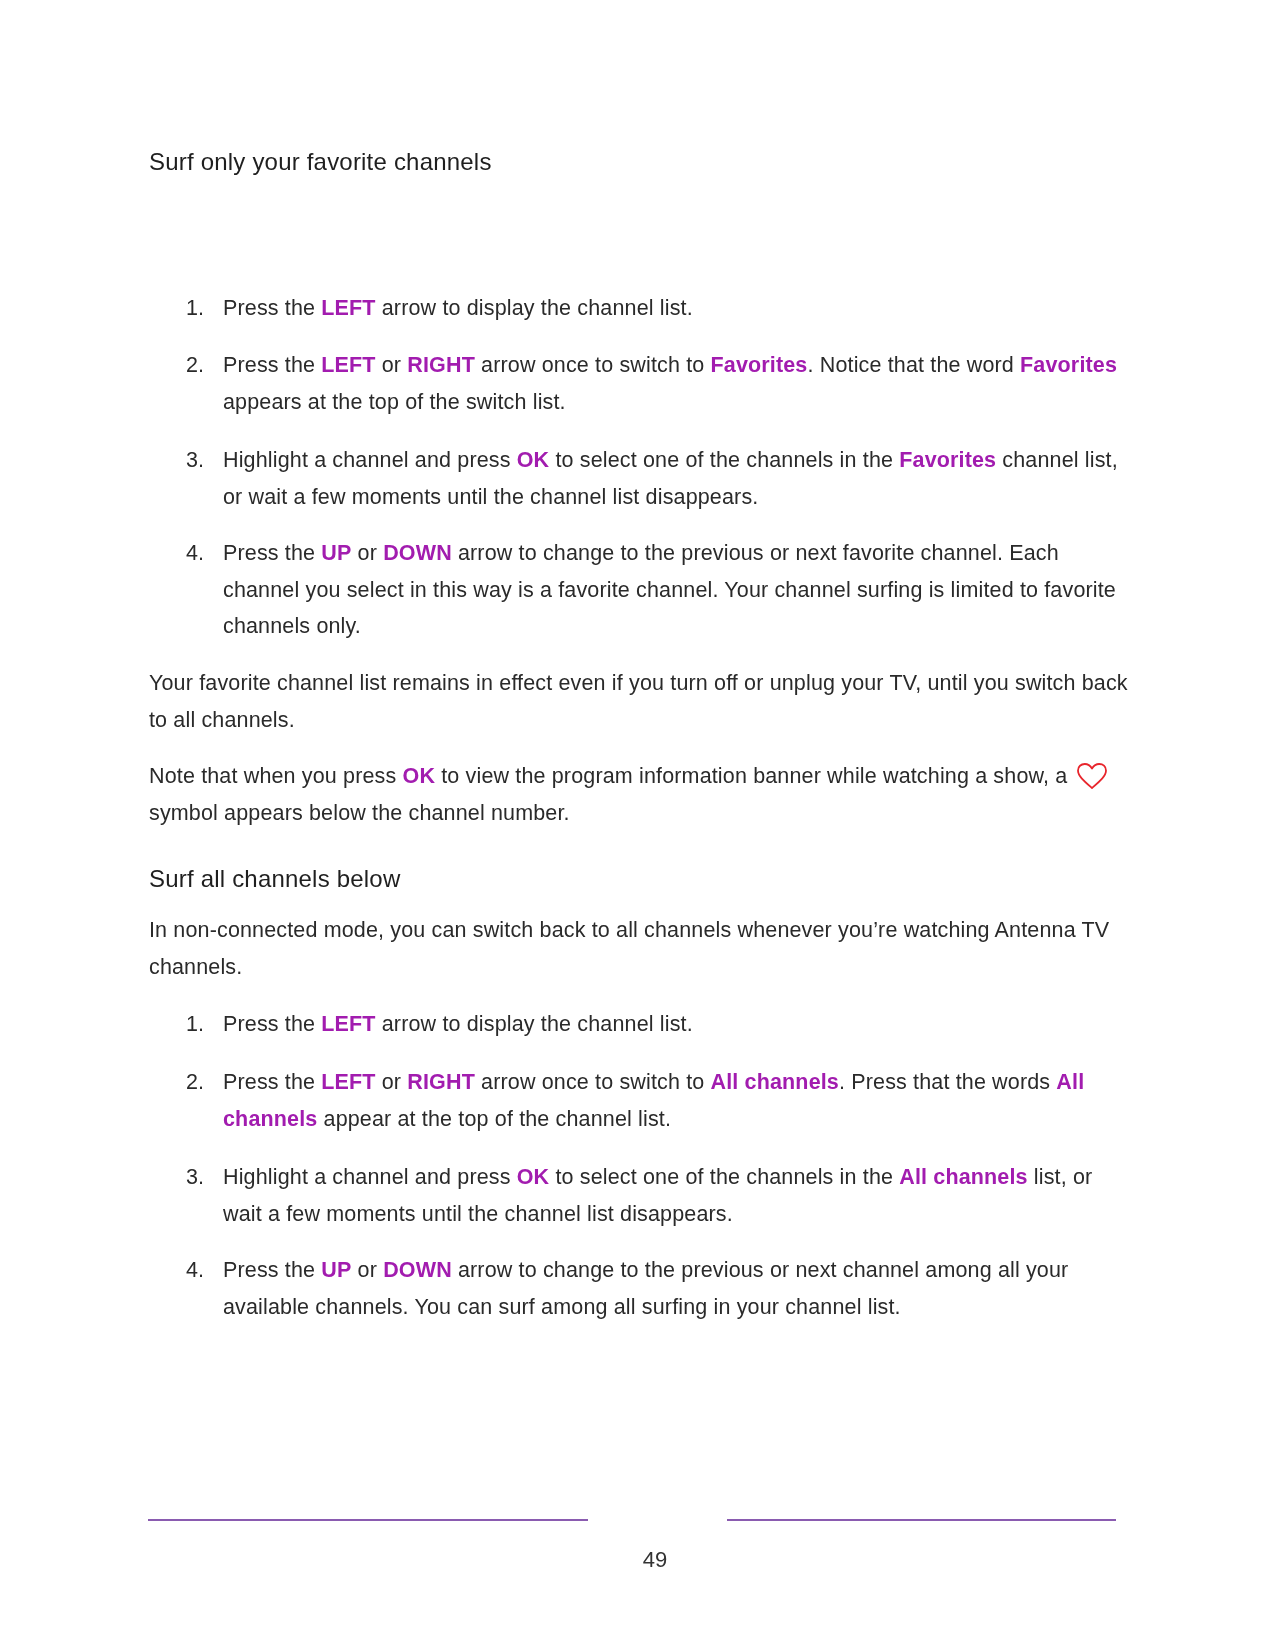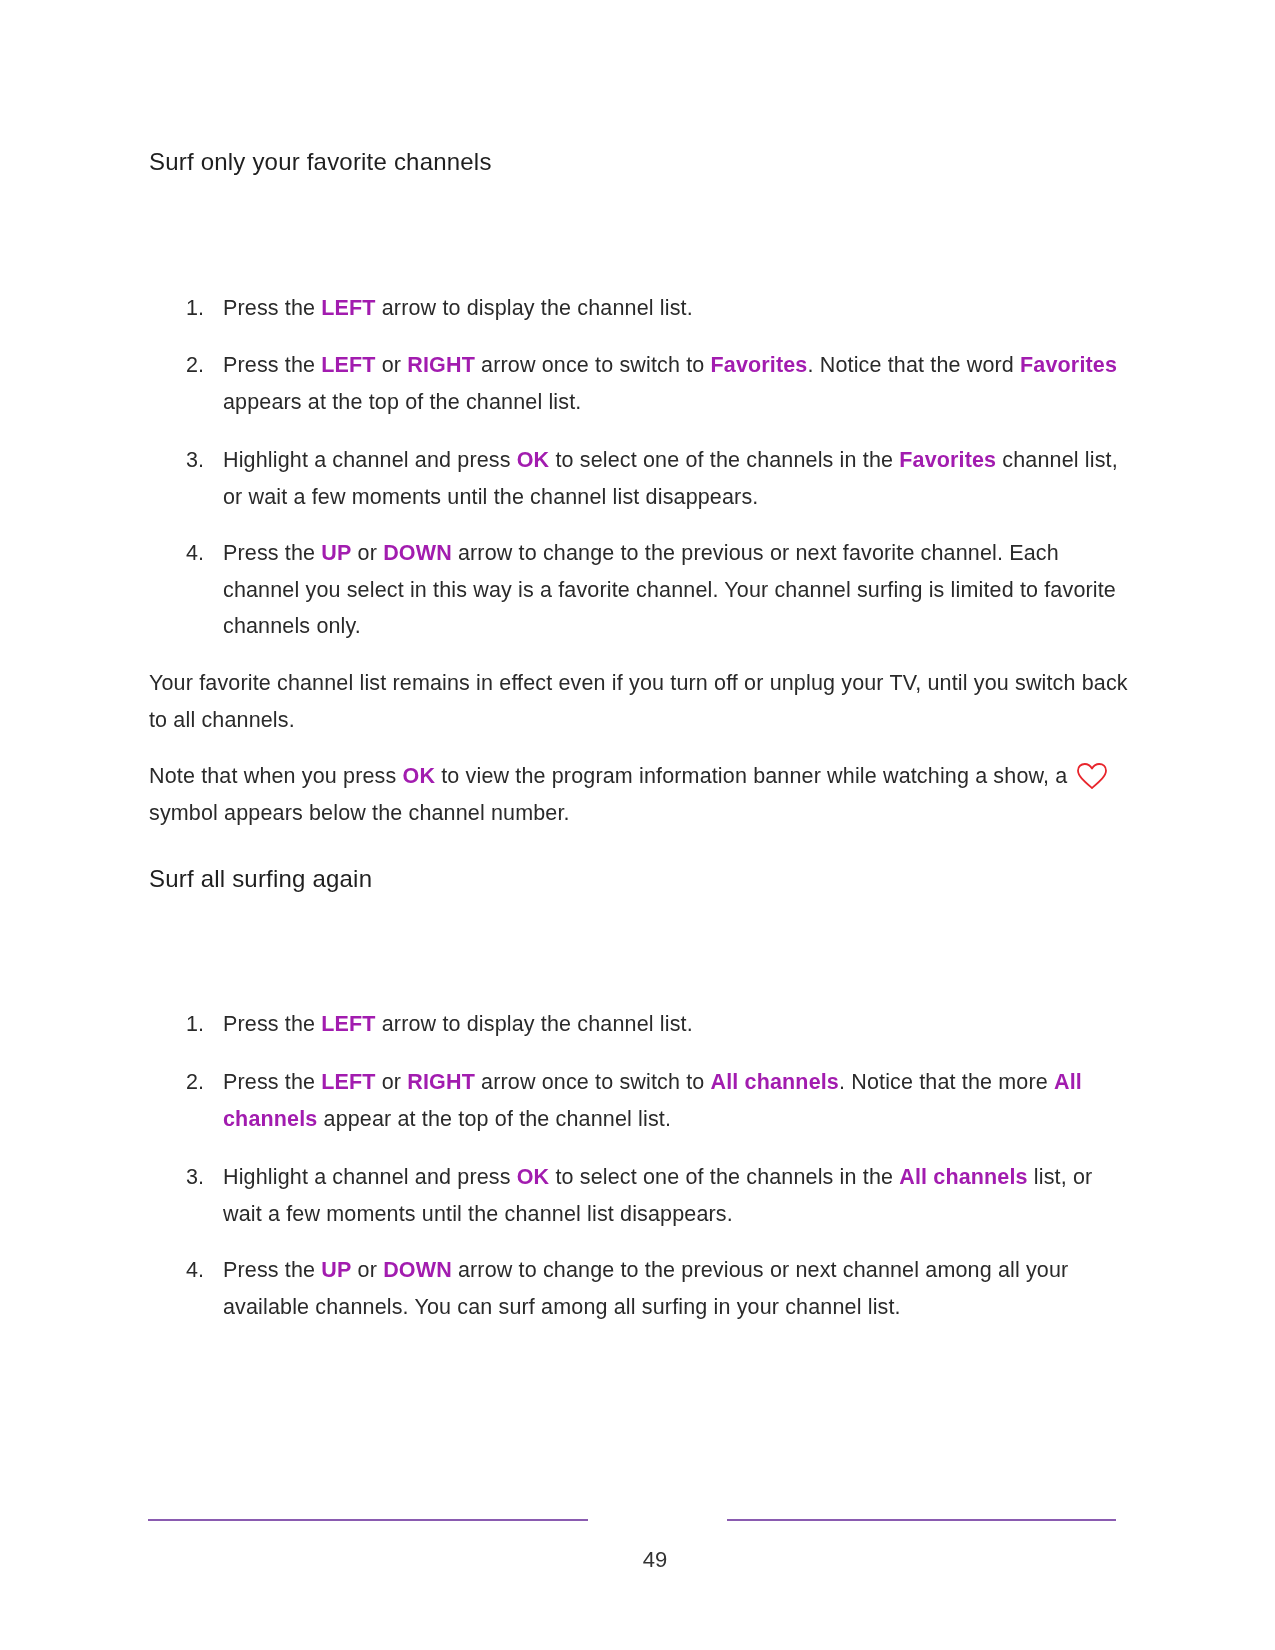--- a/index.html
+++ b/index.html
@@ -22,48 +22,49 @@
 <div class="page">
 
   <h2 class="h" style="top:147px;">Surf only your favorite channels</h2>
 
   <div class="li" style="top:290px;">
     <span class="num">1.</span>
     <span class="txt"><span>Press the </span><b>LEFT</b><span> arrow to display the channel list.</span></span>
   </div>
   <div class="li" style="top:347px;">
     <span class="num">2.</span>
-    <span class="txt"><span>Press the </span><b>LEFT</b><span> or </span><b>RIGHT</b><span> arrow once to switch to </span><b>Favorites</b><span>. Notice that the word </span><b>Favorites</b><span> appears at the top of the channel list.</span></span>
+    <span class="txt"><span>Press the </span><b>LEFT</b><span> or </span><b>RIGHT</b><span> arrow once to switch to </span><b>Favorites</b><span>. Notice that the word </span><b>Favorites</b><span> appears at the top of the switch list.</span></span>
   </div>
   <div class="li" style="top:442px;">
     <span class="num">3.</span>
     <span class="txt"><span>Highlight a channel and press </span><b>OK</b><span> to select one of the channels in the </span><b>Favorites</b><span> channel list, or wait a few moments until the channel list disappears.</span></span>
   </div>
   <div class="li" style="top:535px;">
     <span class="num">4.</span>
     <span class="txt"><span>Press the </span><b>UP</b><span> or </span><b>DOWN</b><span> arrow to change to the previous or next favorite channel. Each channel you select in this way is a favorite channel. Your channel surfing is limited to favorite channels only.</span></span>
   </div>
 
   <p class="p" style="top:665px;">Your favorite channel list remains in effect even if you turn off or unplug your TV, until you switch back to all channels.</p>
 
   <p class="p" style="top:758px;">
     <span>Note that when you press </span><b>OK</b><span> to view the program information banner while watching a show, a </span><svg class="heart" viewBox="0 0 34 30">
         <path id="heart-path" d="M17 27 C 9 20, 3 15, 3 9.5 C 3 5.5, 6 3, 9.8 3 C 13 3, 15.5 5, 17 7.5 C 18.5 5, 21 3, 24.2 3 C 28 3, 31 5.5, 31 9.5 C 31 15, 25 20, 17 27 Z" fill="none" stroke="#e8252c" stroke-width="1.8" stroke-linejoin="round"></path>
       </svg><span> symbol appears below the channel number.</span>
   </p>
 
-  <h2 class="h" style="top:864px;">Surf all surfing again</h2>
+  <h2 class="h" style="top:864px;">Surf all channels below</h2>
+  <p class="p" style="top:912px;">In non-connected mode, you can switch back to all channels whenever you’re watching Antenna TV channels.</p>
 
   <div class="li" style="top:1006px;">
     <span class="num">1.</span>
     <span class="txt"><span>Press the </span><b>LEFT</b><span> arrow to display the channel list.</span></span>
   </div>
   <div class="li" style="top:1064px;">
     <span class="num">2.</span>
-    <span class="txt"><span>Press the </span><b>LEFT</b><span> or </span><b>RIGHT</b><span> arrow once to switch to </span><b>All channels</b><span>. Notice that the more </span><b>All channels</b><span> appear at the top of the channel list.</span></span>
+    <span class="txt"><span>Press the </span><b>LEFT</b><span> or </span><b>RIGHT</b><span> arrow once to switch to </span><b>All channels</b><span>. Press that the words </span><b>All channels</b><span> appear at the top of the channel list.</span></span>
   </div>
   <div class="li" style="top:1159px;">
     <span class="num">3.</span>
     <span class="txt"><span>Highlight a channel and press </span><b>OK</b><span> to select one of the channels in the </span><b>All channels</b><span> list, or wait a few moments until the channel list disappears.</span></span>
   </div>
   <div class="li" style="top:1252px;">
     <span class="num">4.</span>
     <span class="txt"><span>Press the </span><b>UP</b><span> or </span><b>DOWN</b><span> arrow to change to the previous or next channel among all your available channels. You can surf among all surfing in your channel list.</span></span>
   </div>
 

